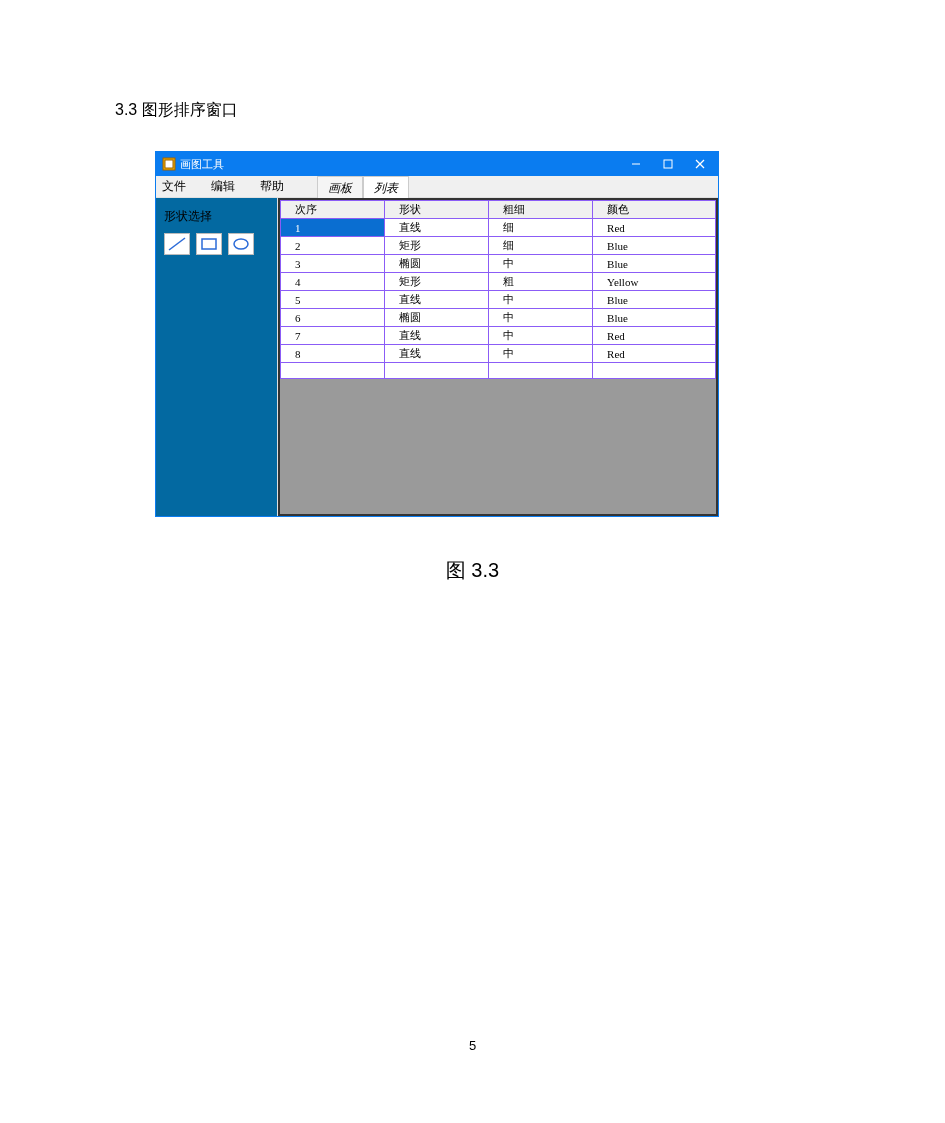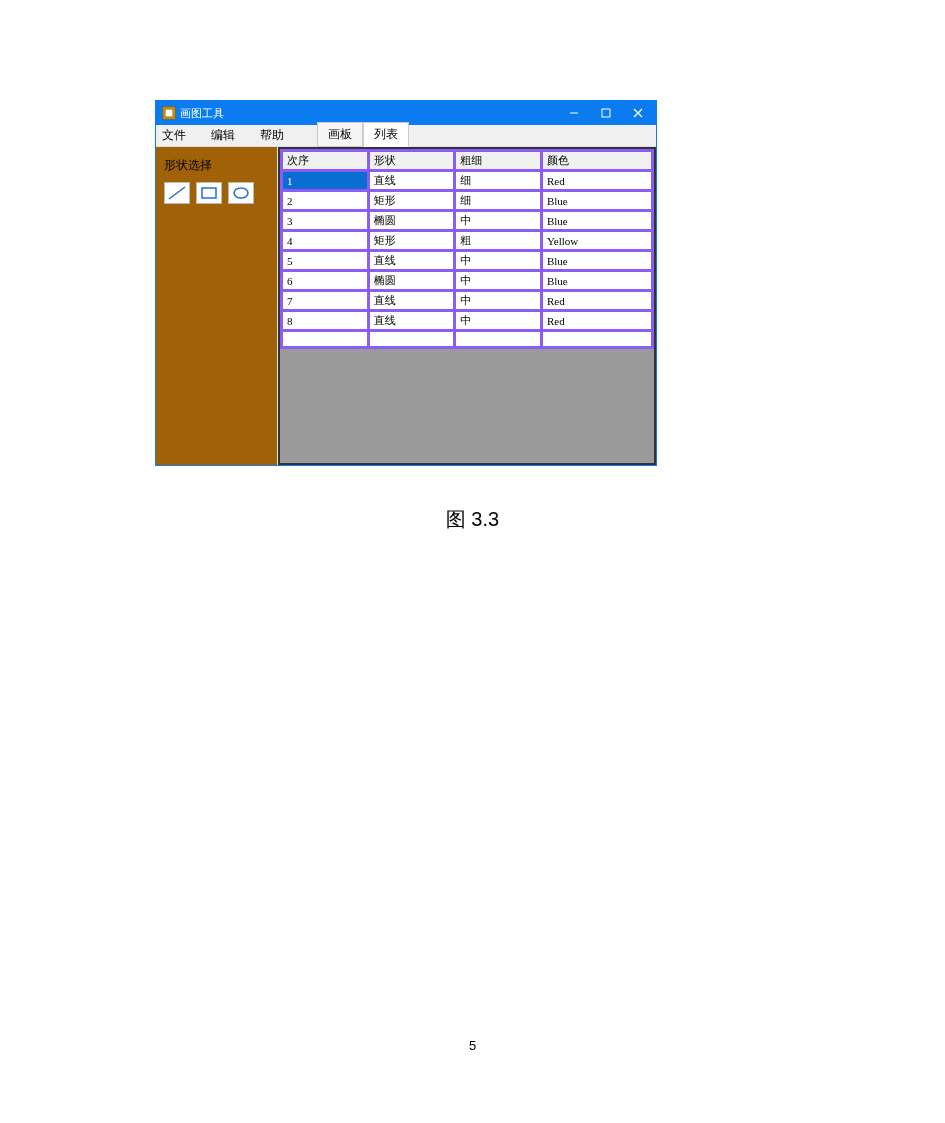--- a/index.html
+++ b/index.html
@@ -21,21 +21,21 @@
     }
     .section-heading {
       font-size: 16px;
       margin-bottom: 30px;
     }
     .window-wrap {
       margin-left: 40px;
       margin-bottom: 40px;
     }
     .window {
-      width: 502px;
+      width: 564px;
       border: 1px solid #0a7cf0;
       font-size: 12px;
       background: #fff;
     }
     .title-bar {
       background: #0a7cf0;
       color: #fff;
       height: 24px;
       display: flex;
       align-items: center;
@@ -71,40 +71,41 @@
       align-items: center;
       padding: 0 6px;
       gap: 25px;
       font-size: 12px;
       border-bottom: 1px solid #e0e0e0;
     }
     .menubar .tabs {
       display: flex;
       margin-left: 8px;
       height: 100%;
-      align-items: flex-end;
+      align-items: flex-start;
+      font-style: italic;
     }
     .tab {
       padding: 3px 10px;
       font-size: 12px;
       border: 1px solid #ccc;
       background: #f5f5f5;
       margin-bottom: -1px;
     }
     .tab.active {
       background: #fff;
       border-bottom: 1px solid #fff;
     }
     .client {
       display: flex;
       height: 318px;
     }
     .sidebar {
       width: 122px;
-      background: #a16207;
+      background: #0369a1;
       border-right: 1px solid #e0e0e0;
       padding: 10px 8px;
       font-size: 12px;
     }
     .sb-group { margin-bottom: 22px; }
     .sb-label { margin-bottom: 8px; }
     .shape-btns { display: flex; gap: 6px; }
     .shape-btn {
       width: 26px; height: 22px;
       background: #fff;
@@ -141,22 +142,22 @@
       flex-direction: column;
       height: 100%;
     }
     table {
       border-collapse: collapse;
       width: 100%;
       font-size: 11px;
       font-family: SimSun, serif;
     }
     th, td {
-      border: 3px solid #8b5cf6;
-      padding: 1px 4px;
+      border: 1px solid #8b5cf6;
+      padding: 1px 14px;
       text-align: left;
       height: 16px;
       background: #fff;
     }
     th {
       background: #f0f0f0;
       font-weight: normal;
     }
     tr.selected td:first-child {
       background: #0a6ed1;
@@ -177,20 +178,21 @@
       left: 0; right: 0;
       text-align: center;
       font-size: 13px;
     }
   </style>
 </head>
 <body>
 
 <div class="page-content">
 
+  <div class="section-heading">3.3 图形排序窗口</div>
 
   <div class="window-wrap">
     <div class="window">
       <div class="title-bar">
         <div class="title-left">
           <span class="app-icon">
             <svg width="14" height="14" viewBox="0 0 14 14">
                 <rect x="1" y="1" width="12" height="12" fill="#f0b000" stroke="#a06000"></rect>
                 <rect x="3" y="3" width="8" height="8" fill="#fff" stroke="#a06000"></rect>
               </svg>

